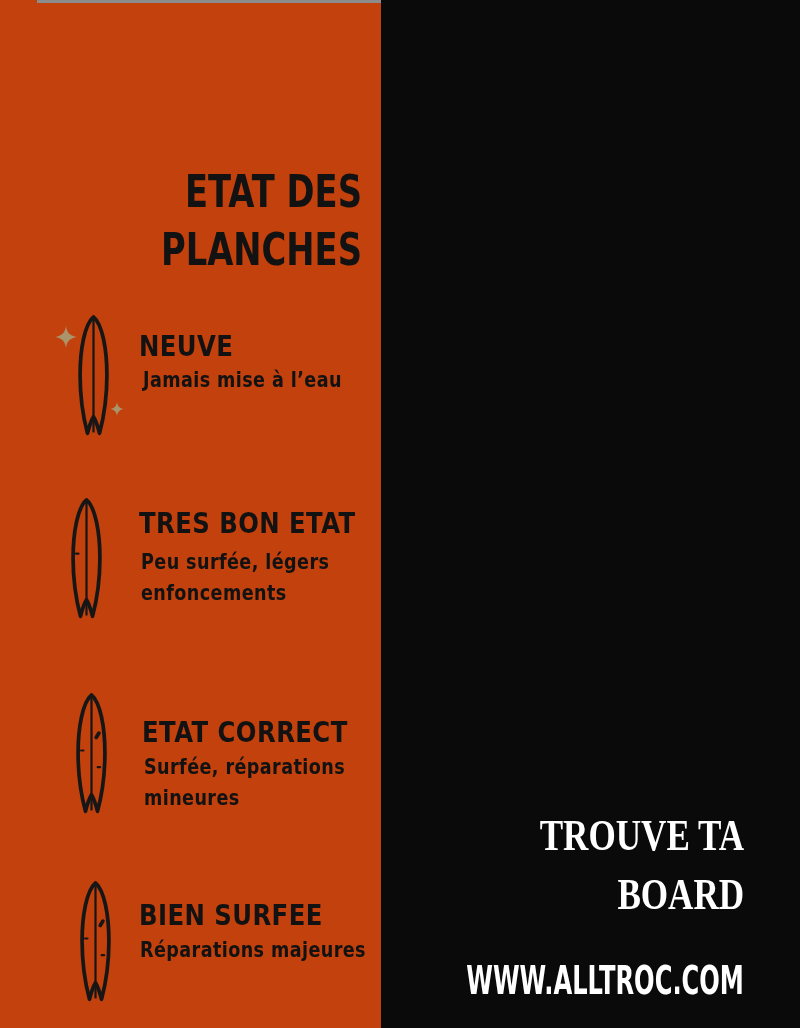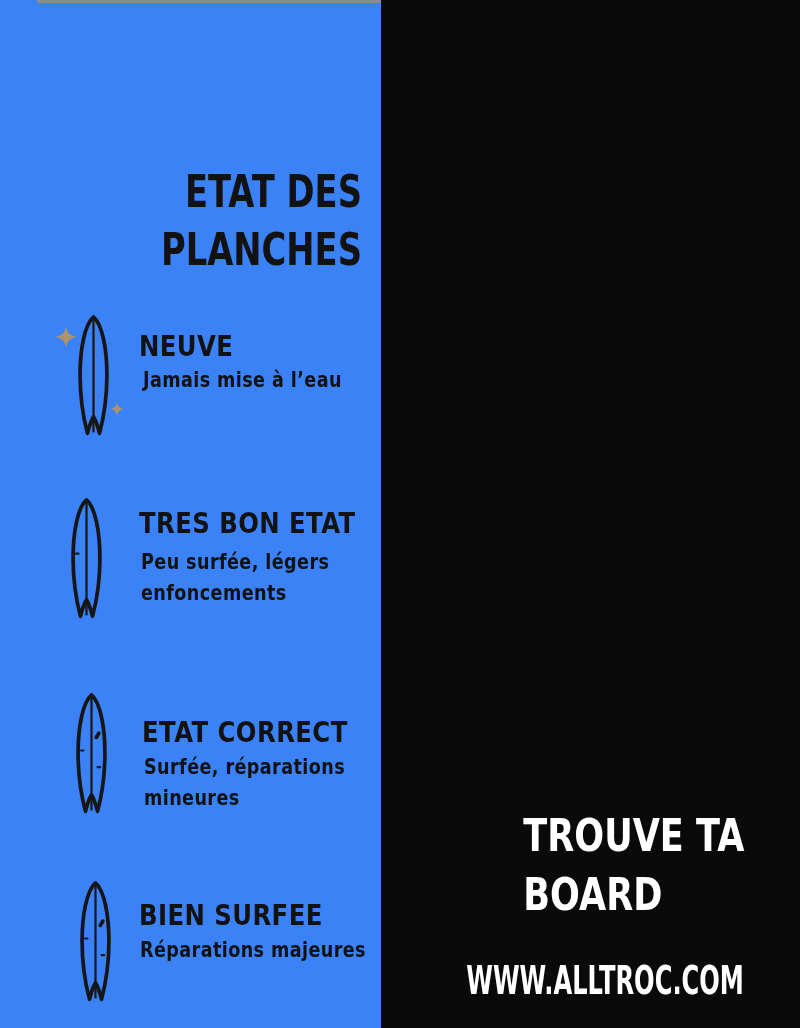--- a/index.html
+++ b/index.html
@@ -1,35 +1,35 @@
 <!DOCTYPE html>
 <html><head>
 <meta charset="utf-8">
 <style>
   html,body{margin:0;padding:0;background:#e8e8e8;}
   .canvas{
-    position:relative;width:800px;height:1028px;background:#3b82f6;overflow:hidden;
+    position:relative;width:800px;height:1028px;background:#c2410c;overflow:hidden;
     font-family:"DejaVu Sans","Liberation Sans",sans-serif;color:#121212;
   }
   .top-line{position:absolute;left:37px;top:0;width:344px;height:3px;background:#8c8c8c;}
   .brand-panel{position:absolute;left:381px;top:0;width:419px;height:1028px;background:#0a0a0a;}
 
   
   .title{position:absolute;top:163px;right:438px;text-align:right;font-weight:bold;font-size:45px;line-height:58px;white-space:nowrap;}
   .title .tline{transform:scaleX(0.75);transform-origin:right center;}
 
   
   .board{position:absolute;width:37px;height:124px;}
   .heading{position:absolute;left:139px;font-weight:bold;font-size:29px;white-space:nowrap;transform:scaleX(0.84);transform-origin:left top;letter-spacing:0.5px;}
   .desc{position:absolute;left:141px;font-weight:bold;font-size:22px;line-height:31px;white-space:nowrap;transform:scaleX(0.8);transform-origin:left top;letter-spacing:0.5px;}
 
   .sparkle{position:absolute;}
 
   
-  .tagline{position:absolute;right:56px;top:806px;color:#ffffff;font-weight:bold;font-size:45px;line-height:59px;white-space:nowrap;}
+  .tagline{position:absolute;right:56px;top:806px;text-align:right;color:#ffffff;font-weight:bold;font-size:45px;line-height:59px;white-space:nowrap;font-family:Liberation Serif, serif;}
   .tagline .tline{transform:scaleX(0.78);transform-origin:right center;}
   .website{position:absolute;right:56px;top:958px;color:#ffffff;font-weight:bold;font-size:39px;white-space:nowrap;transform:scaleX(0.62);transform-origin:right top;}
 </style>
 </head>
 <body>
 
 <div class="canvas">
 
   <div class="top-line"></div>
   <div class="brand-panel"></div>

